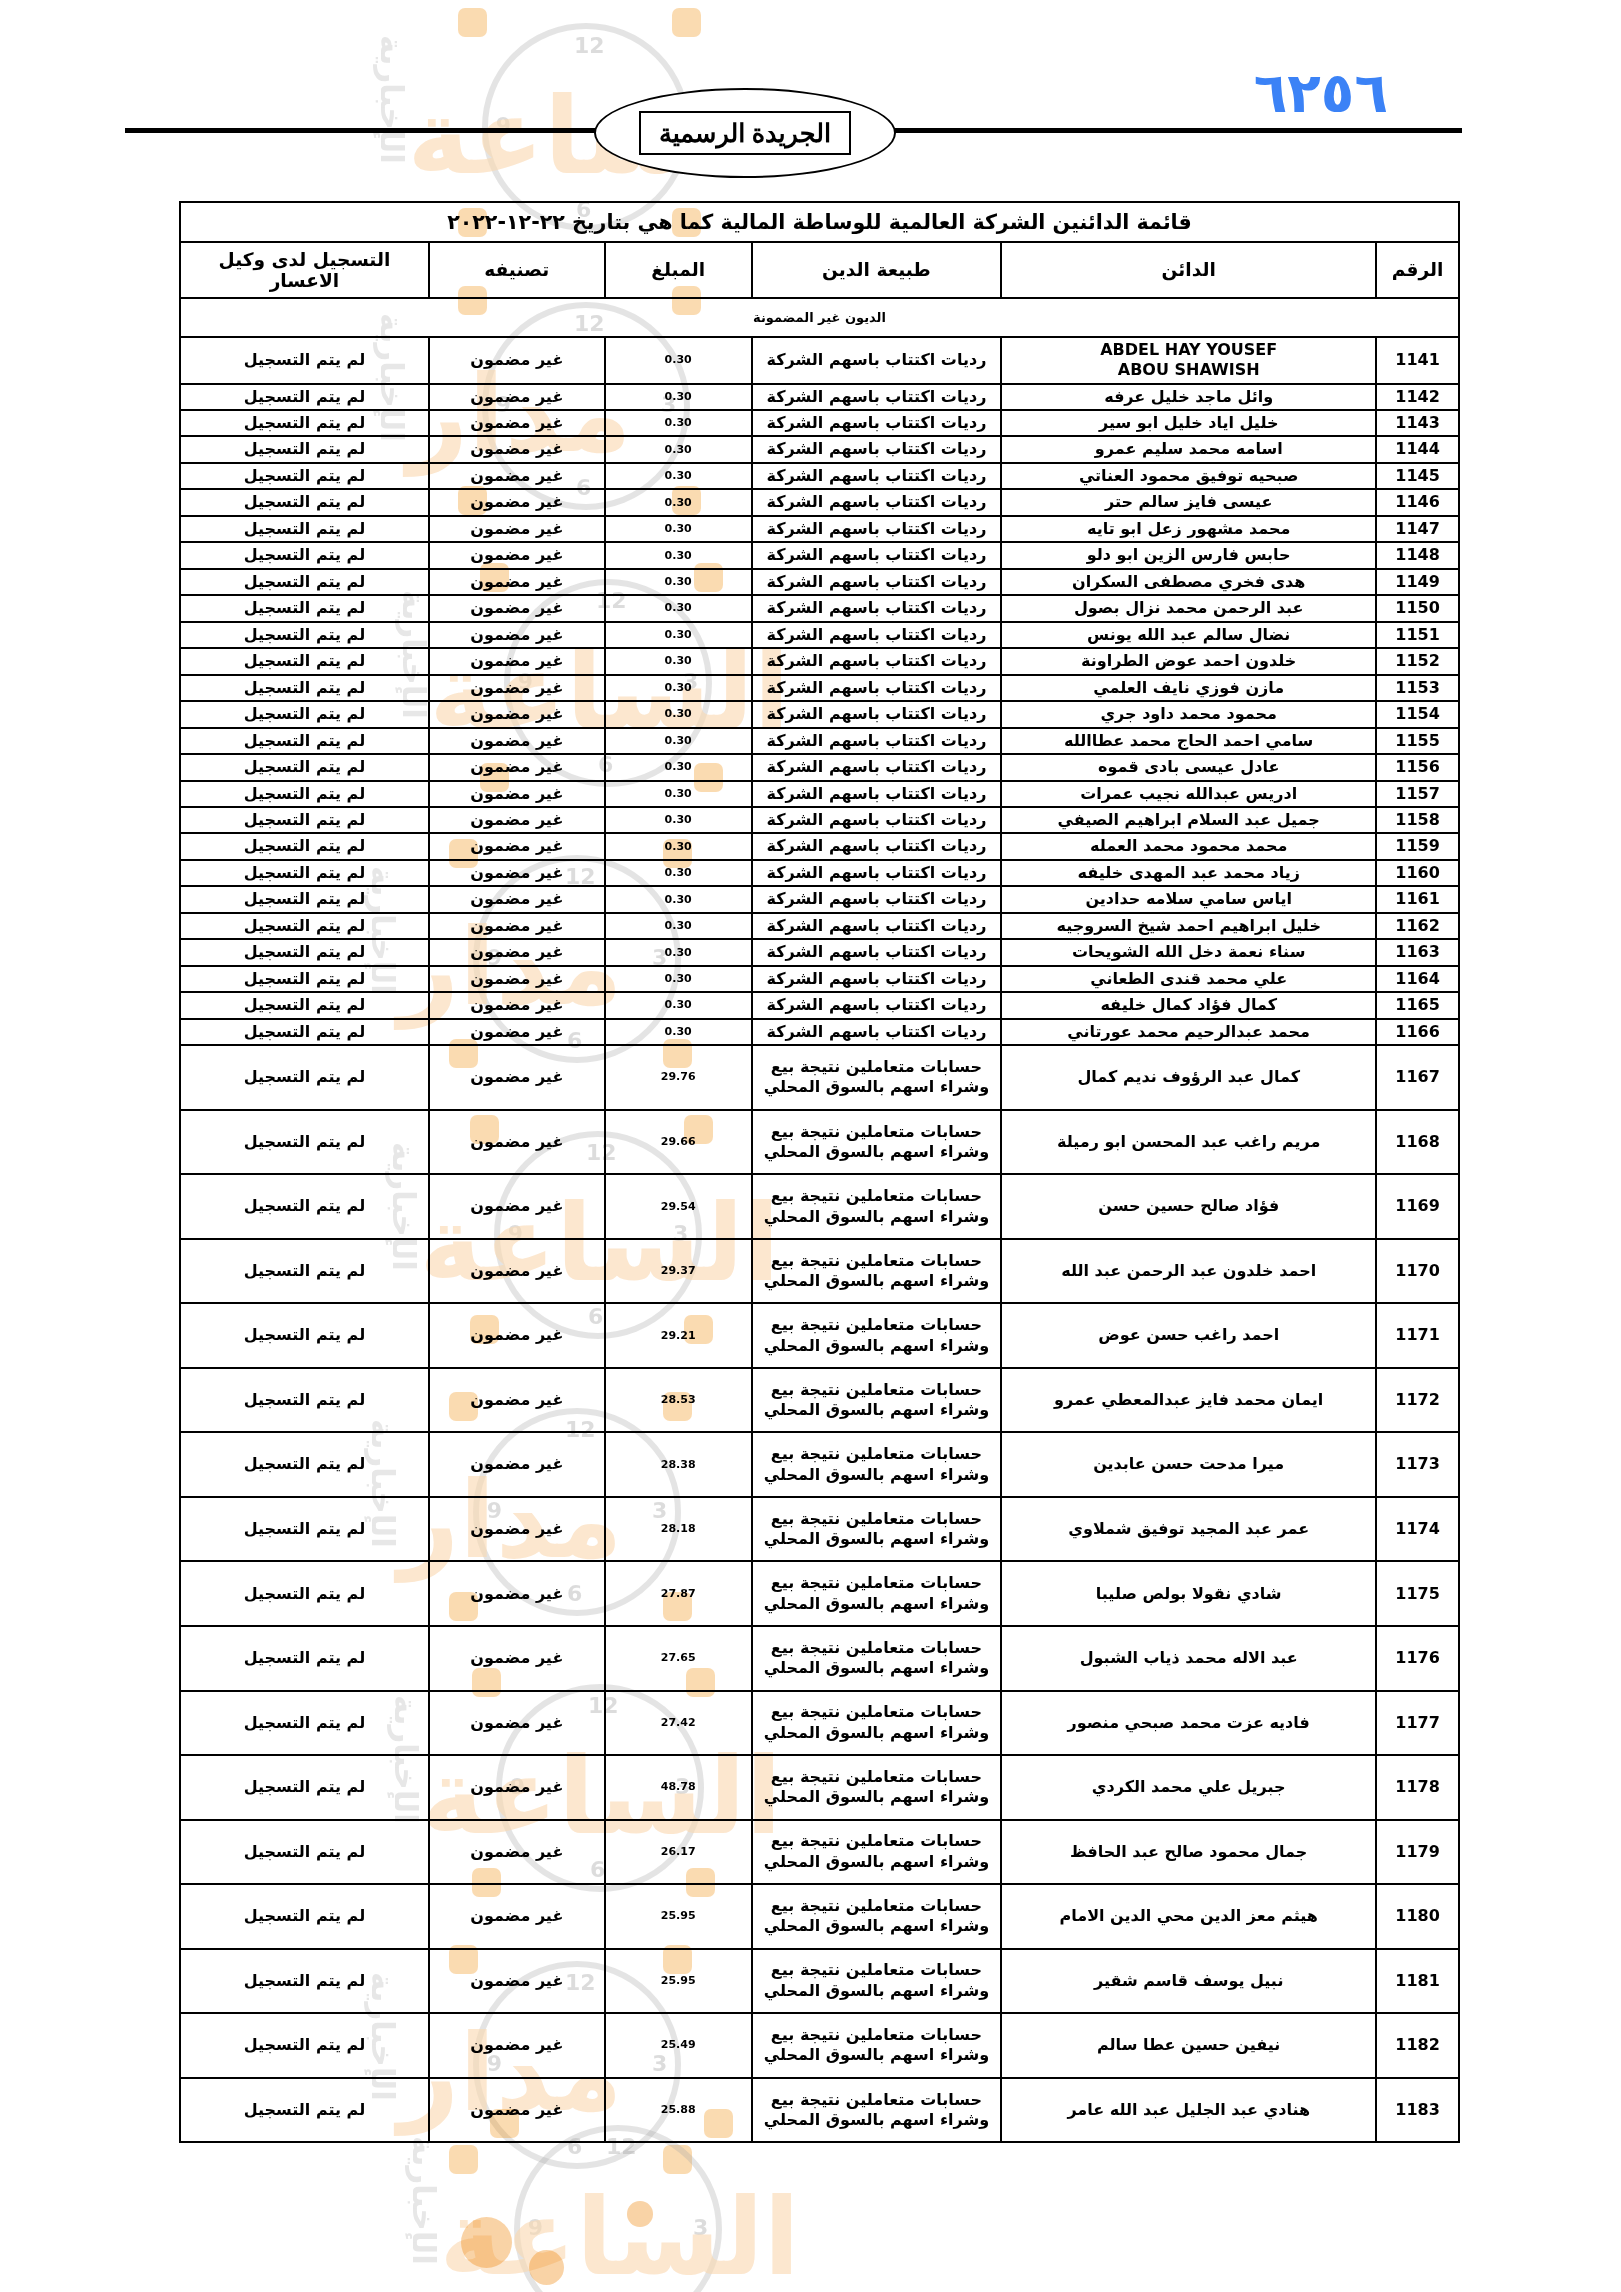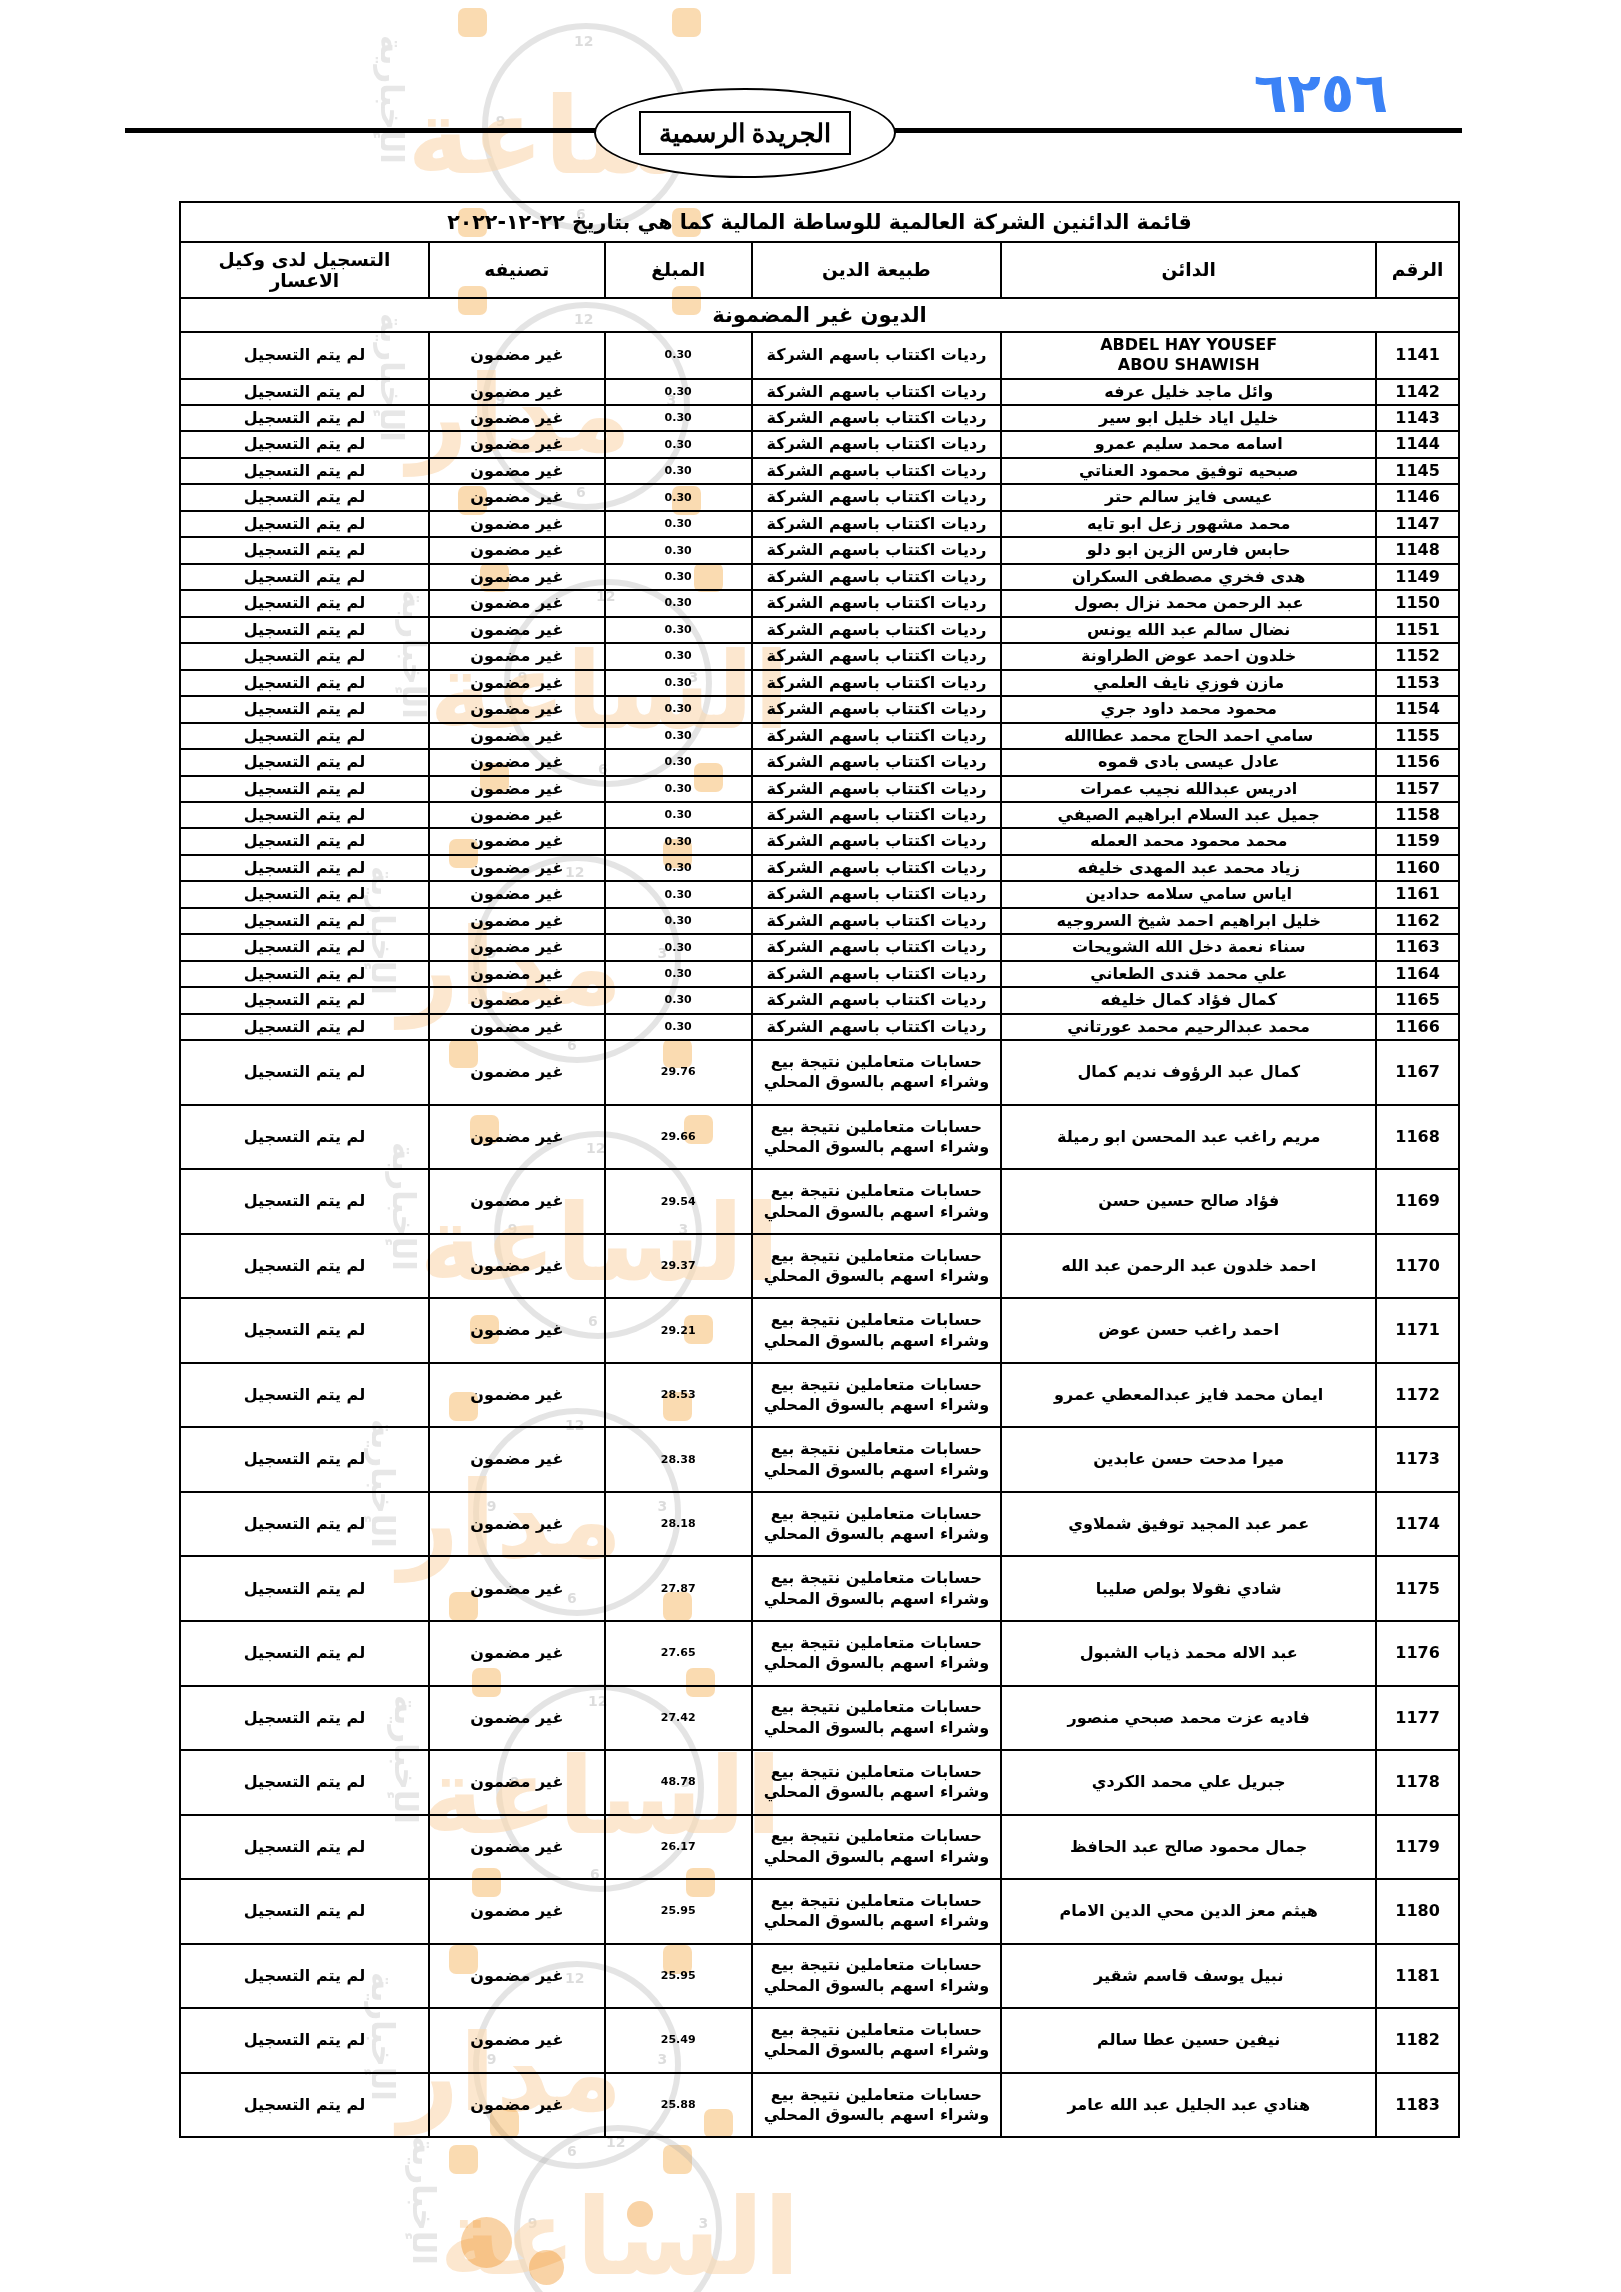--- a/index.html
+++ b/index.html
@@ -6,21 +6,21 @@
   body{
     width:1621px;height:2293px;position:relative;overflow:hidden;
     background:#ffffff;
     font-family:"DejaVu Sans", sans-serif;
   }
   
   #wm-layer{position:absolute;inset:0;z-index:0;}
   .wm{position:absolute;width:353px;height:294px;opacity:.30;}
   .wm-ring{position:absolute;left:61px;top:17.6px;width:196px;height:196px;
     border:6.9px solid #a8a8a8;border-radius:50%;}
-  .wm-ring .n{position:absolute;color:#8f8f8f;font-size:14px;font-weight:bold;text-align:center;}
+  .wm-ring .n{position:absolute;color:#8f8f8f;font-size:22px;font-weight:bold;text-align:center;}
   .n12{top:3.9px;left:86px;} .n3{right:7.8px;top:84px;} .n6{bottom:3.9px;left:88px;} .n9{left:7.8px;top:84px;}
   .wm-sq{position:absolute;width:29px;height:29px;border-radius:6.9px;background:#f18a00;}
   .s1{left:37px;top:2px;} .s2{left:251px;top:2px;} .s3{left:37px;top:202px;} .s4{left:251px;top:202px;}
   .wm-word{position:absolute;left:-13.7px;top:69px;font-size:106px;font-weight:bold;
     color:#ef8200;opacity:.62;white-space:nowrap;}
   .wm-side{position:absolute;left:-47px;top:29px;writing-mode:vertical-rl;
     font-size:31px;font-weight:bold;color:#9b9b9b;opacity:.8;letter-spacing:2px;}
   .wm-dot{position:absolute;border-radius:50%;background:#ef8200;opacity:.35;}
 
   
@@ -33,21 +33,21 @@
     font-size:25.5px;font-weight:bold;color:#000;font-family:Liberation Serif, serif;}
 
   
   table{position:absolute;top:201px;left:179px;width:1281px;z-index:2;
     border-collapse:collapse;background:transparent;}
   th,td{border:2px solid #000;font-weight:bold;text-align:center;
     vertical-align:middle;color:#000;}
   table{border:2.9px solid #000;}
   .title-row th{font-size:20.6px;padding:6.9px 3.9px;border-radius:6px;}
   #col-row th{font-size:18.6px;padding:5.9px 2px;}
-  .section-row th{font-size:21px;padding:4px;}
+  .section-row th{font-size:13px;padding:11px;}
   td{font-size:16px;padding:2px 2.9px;line-height:1.28;}
   .g2 td{padding-top:10.8px;padding-bottom:10.8px;}
   .c1{white-space:pre-line;}
   .c3{font-size:11px;}
 </style>
 </head>
 <body>
 
 <div id="wm-layer">
     <div class="wm" style="left: 421px; top: 5.9px;">

